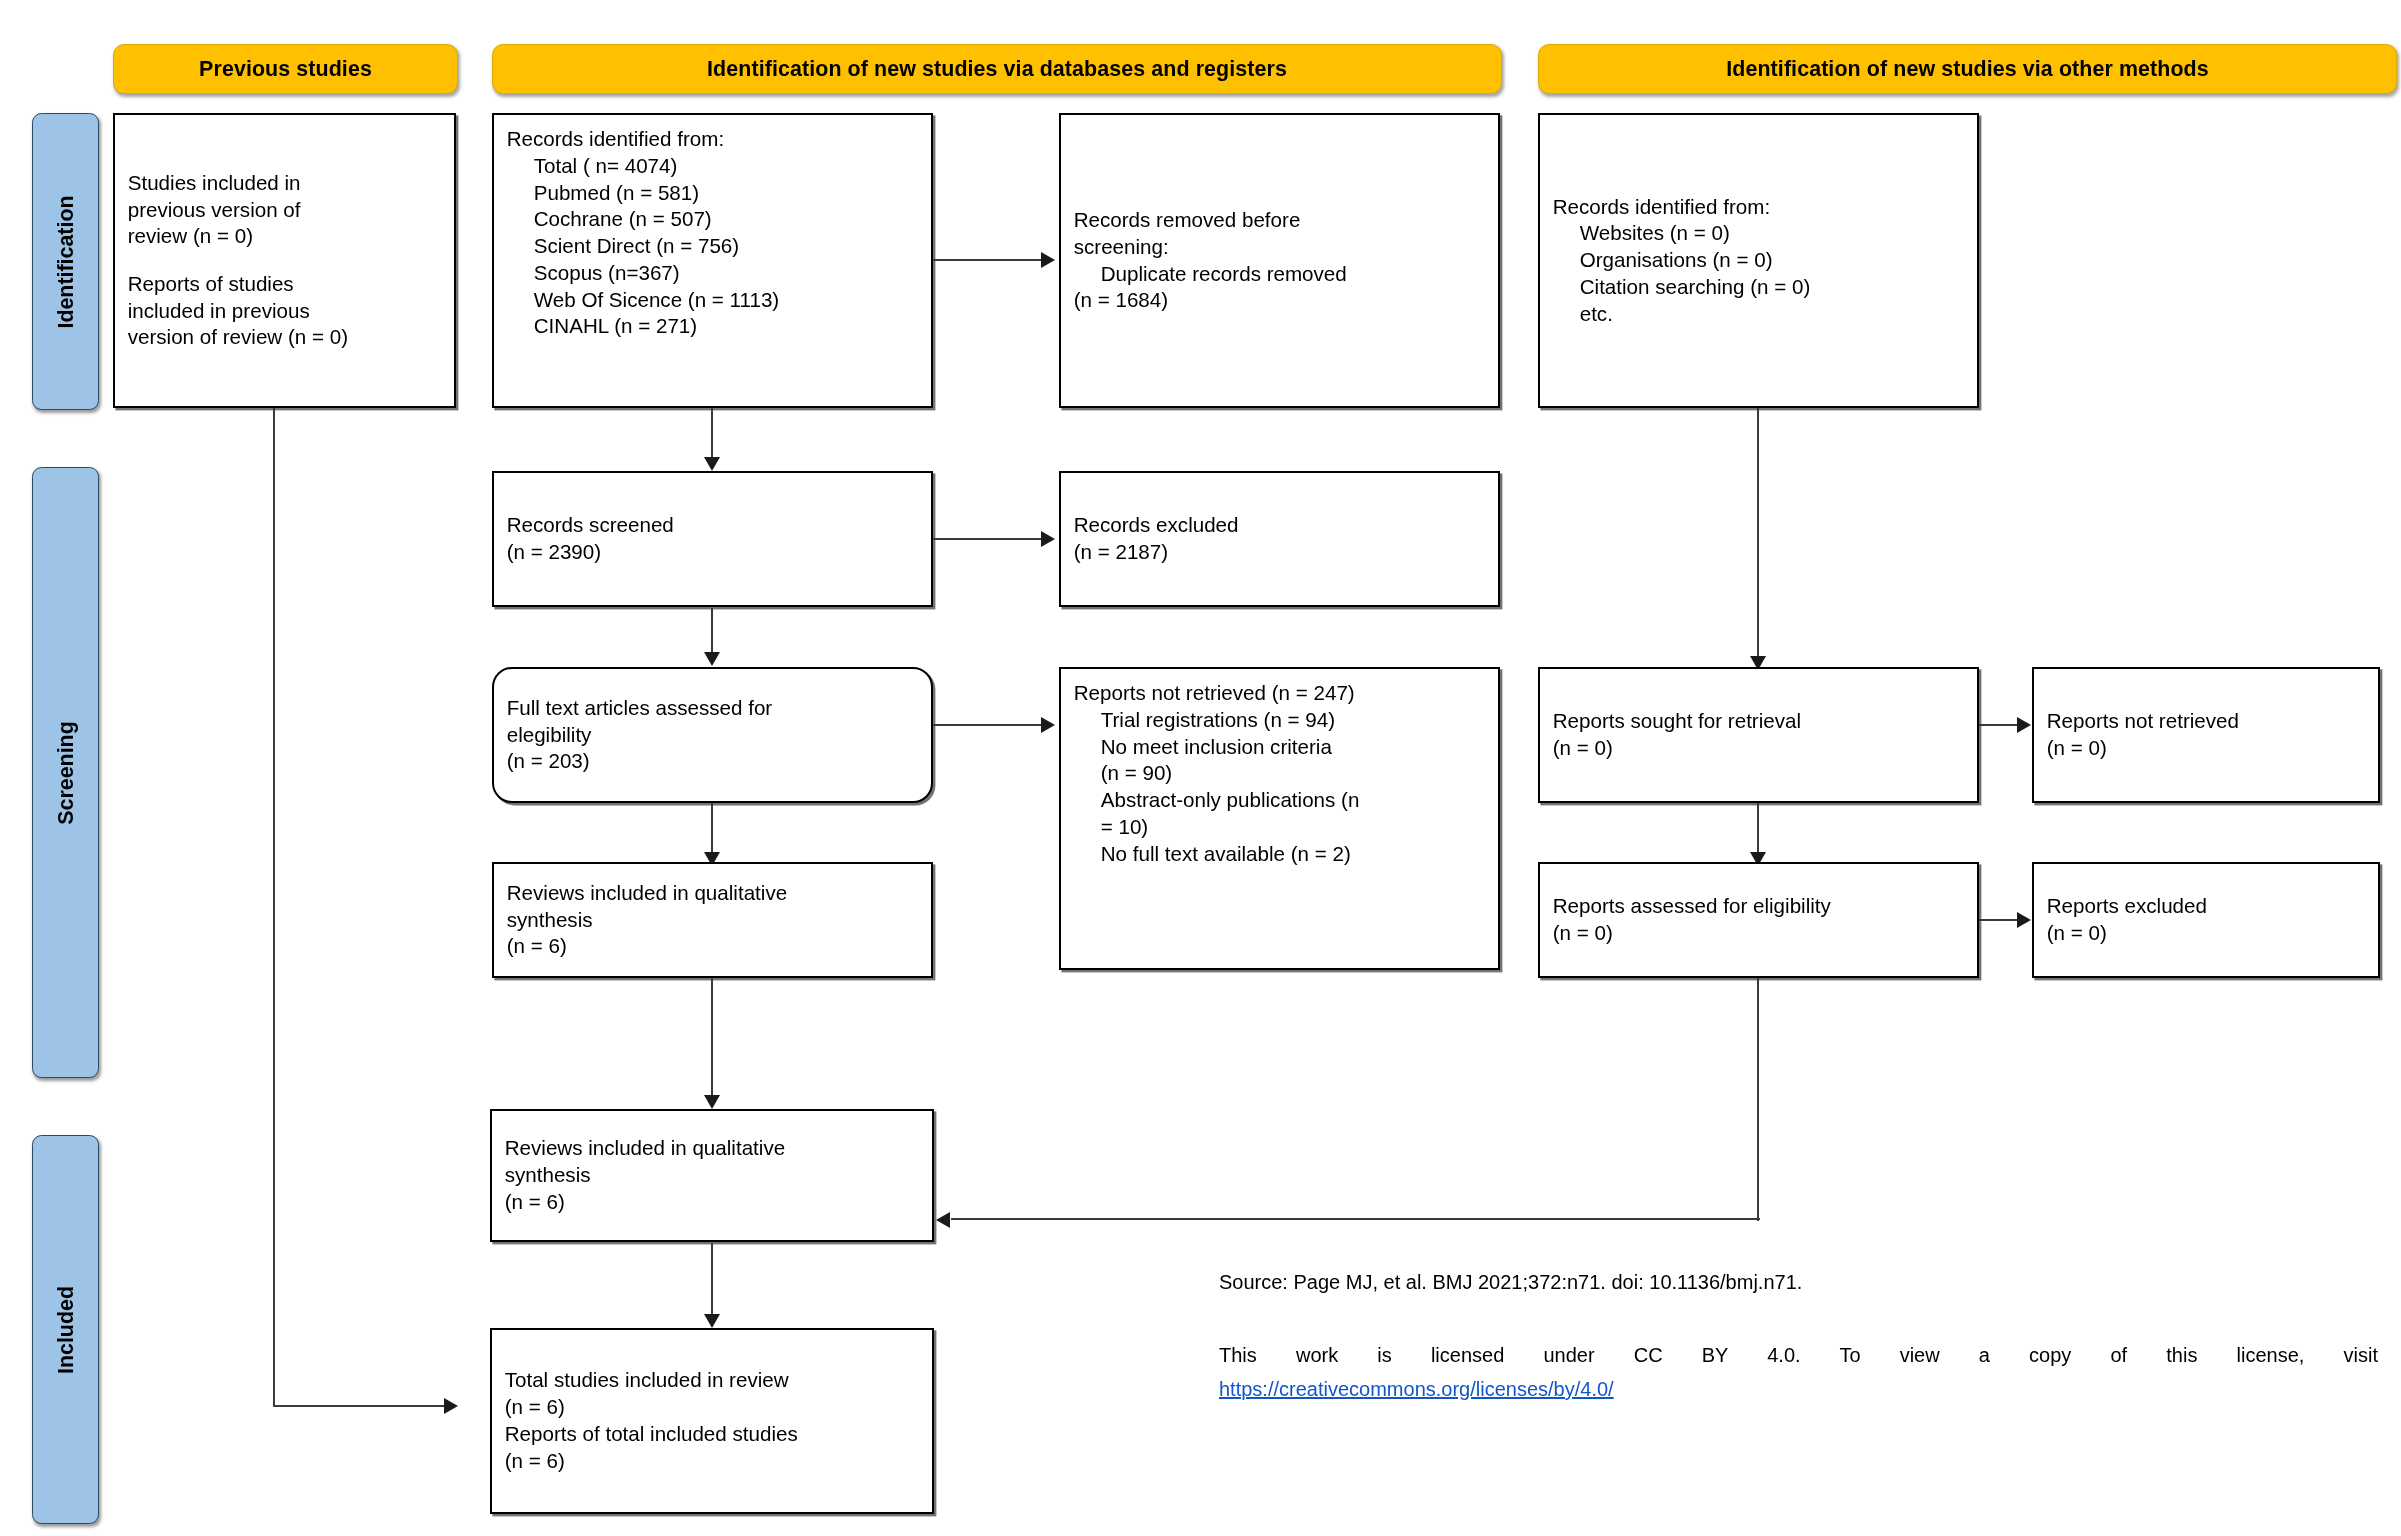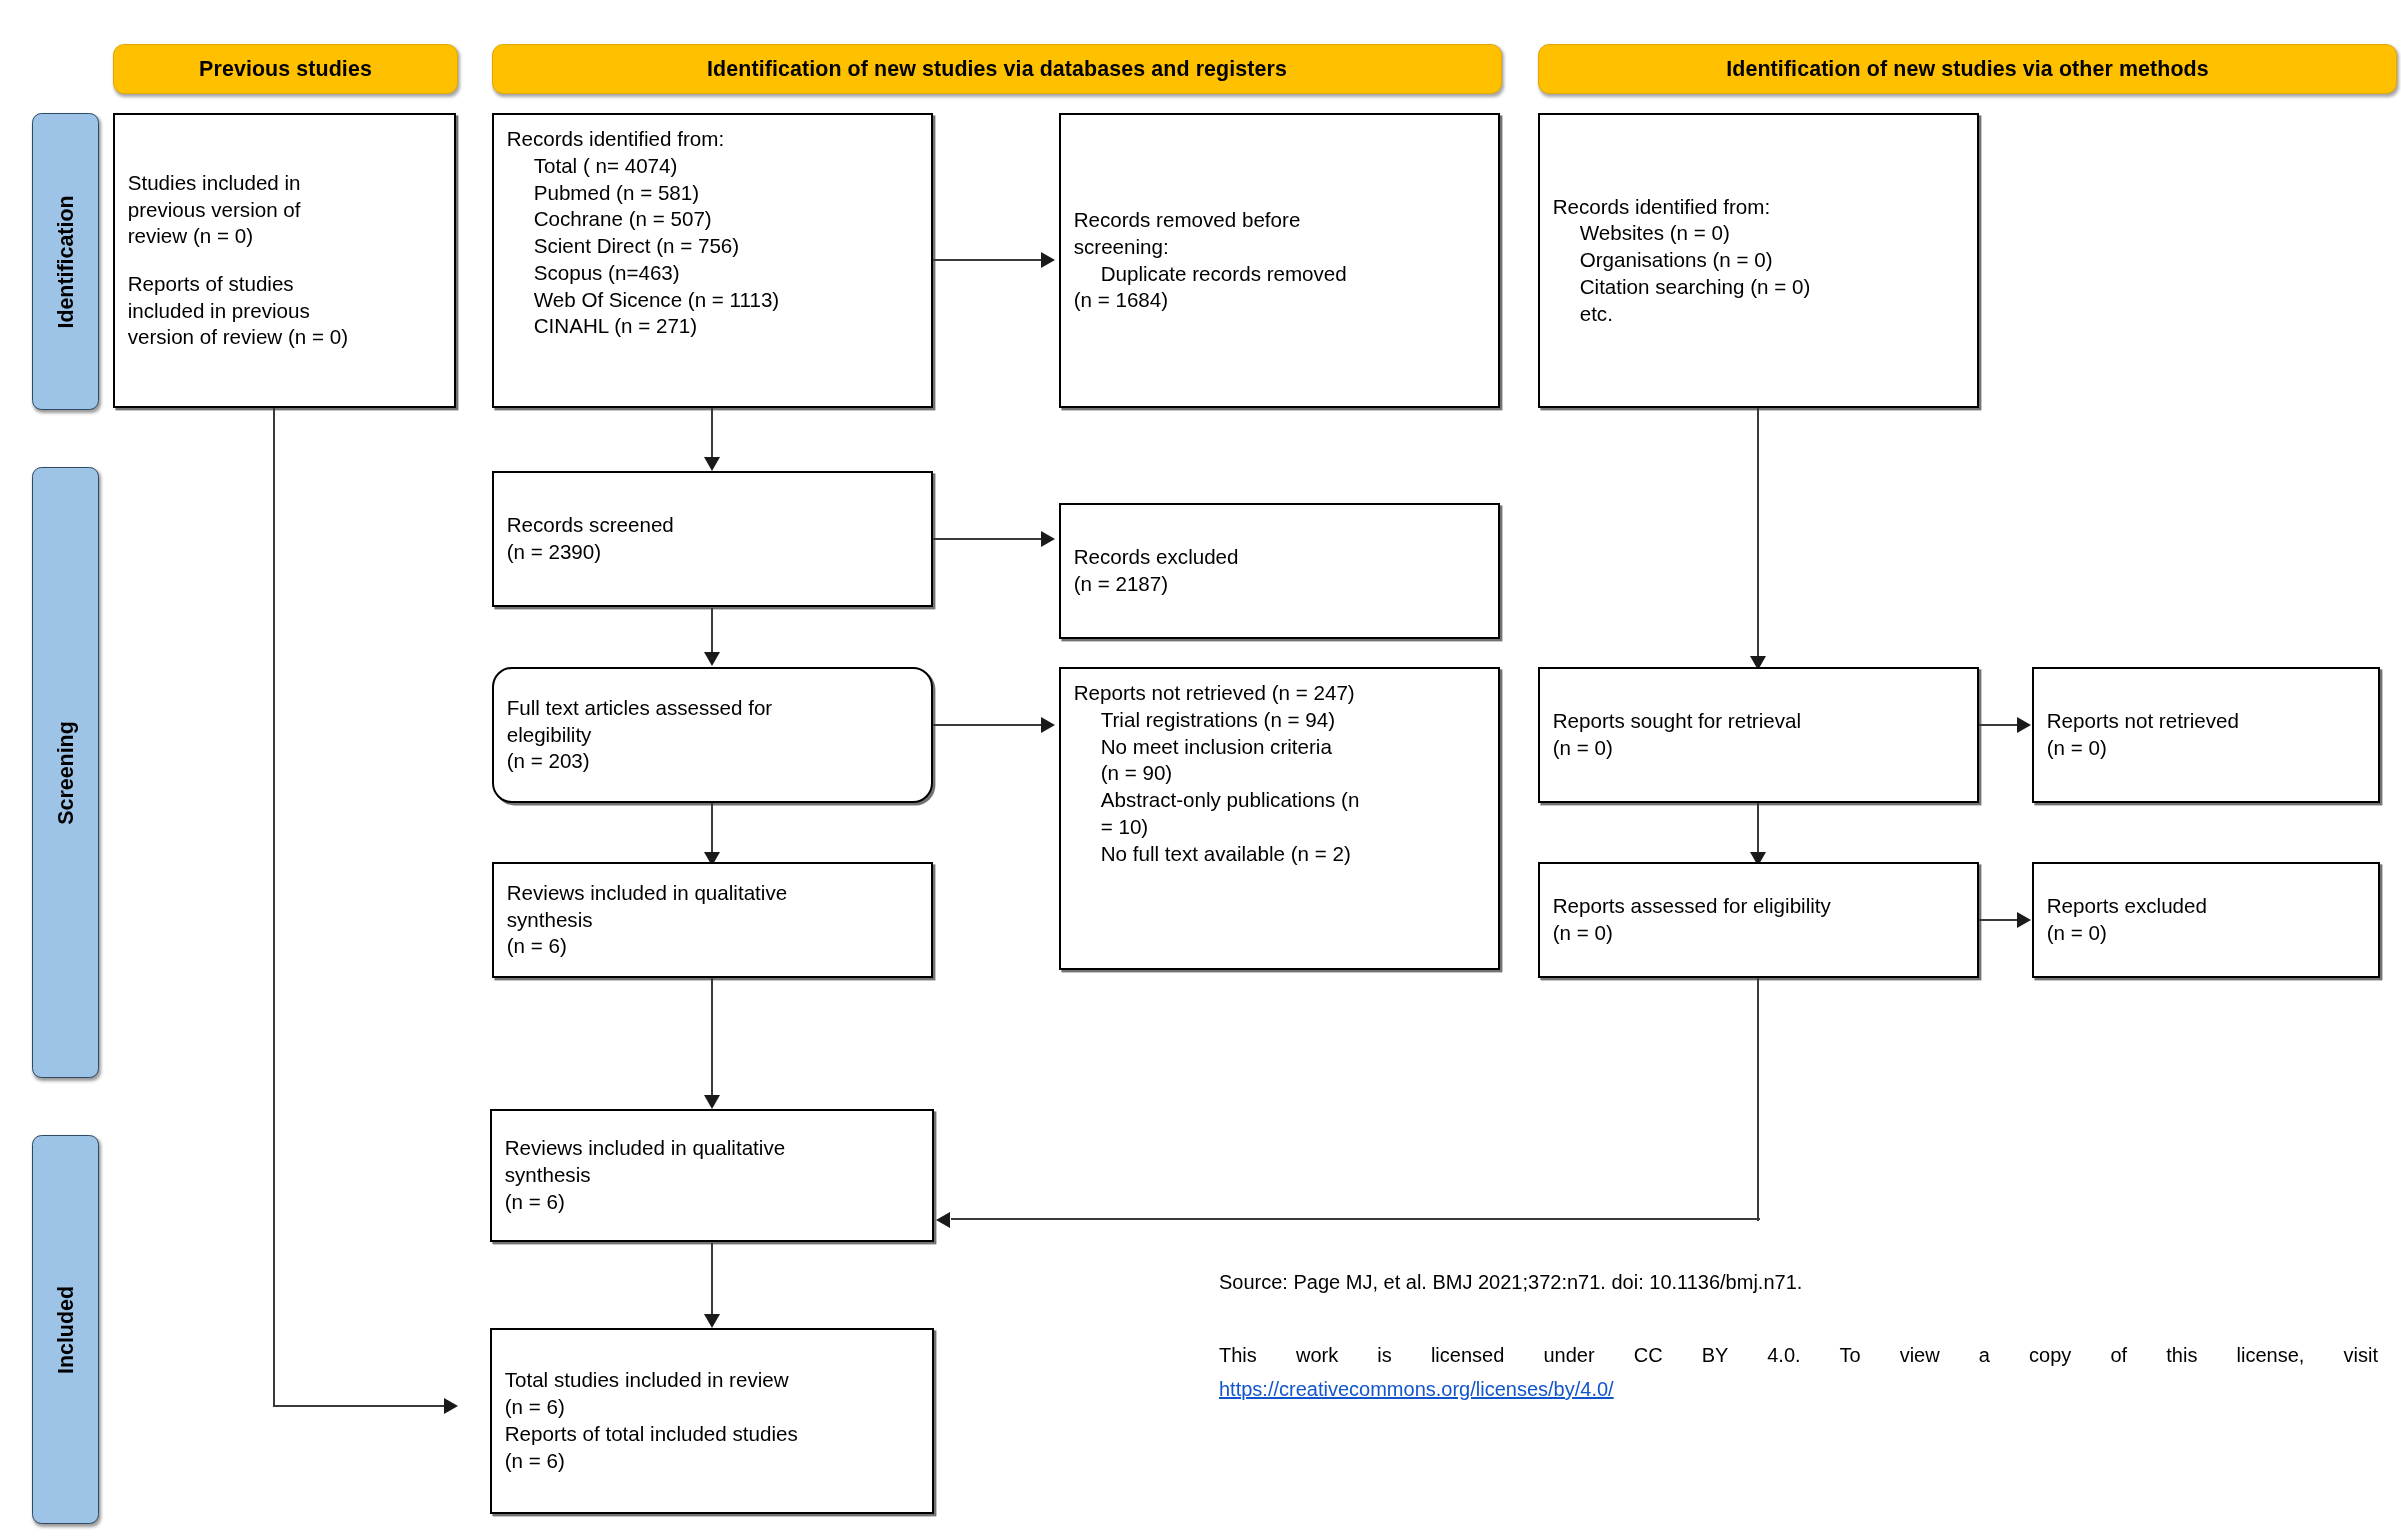--- a/index.html
+++ b/index.html
@@ -142,21 +142,21 @@
     <div class="ln">included in previous</div>
     <div class="ln">version of review (n = 0)</div>
   </div>
 
   <div class="box" style="left:492px;top:113px;width:441px;height:295px;">
     <div class="ln">Records identified from:</div>
     <div class="ln ind">Total ( n= 4074)</div>
     <div class="ln ind">Pubmed (n = 581)</div>
     <div class="ln ind">Cochrane (n = 507)</div>
     <div class="ln ind">Scient Direct (n = 756)</div>
-    <div class="ln ind">Scopus (n=463)</div>
+    <div class="ln ind">Scopus (n=367)</div>
     <div class="ln ind">Web Of Sicence (n = 1113)</div>
     <div class="ln ind">CINAHL (n = 271)</div>
   </div>
 
   <div class="box vc" style="left:1059px;top:113px;width:441px;height:295px;">
     <div class="ln"><span>Records removed </span><span class="it">before</span></div>
     <div class="ln"><span class="it">screening</span><span>:</span></div>
     <div class="ln ind">Duplicate records removed</div>
     <div class="ln">(n = 1684)</div>
   </div>
@@ -176,21 +176,21 @@
   <div class="arrow-d" style="left:704px;top:457px;"></div>
 
   <div class="vline" style="left:1757px;top:408px;height:248px;"></div>
   <div class="arrow-d" style="left:1750px;top:656px;"></div>
 
   <div class="box vc" style="left:492px;top:471px;width:441px;height:136px;">
     <div class="ln">Records screened</div>
     <div class="ln">(n = 2390)</div>
   </div>
 
-  <div class="box vc" style="left:1059px;top:471px;width:441px;height:136px;margin-top:32px;">
+  <div class="box vc" style="left:1059px;top:471px;width:441px;height:136px;">
     <div class="ln">Records excluded</div>
     <div class="ln">(n = 2187)</div>
   </div>
 
   <div class="hline" style="left:933px;top:538px;width:108px;"></div>
   <div class="arrow-r" style="left:1041px;top:531px;"></div>
 
   <div class="vline" style="left:711px;top:608px;height:44px;"></div>
   <div class="arrow-d" style="left:704px;top:652px;"></div>
 

